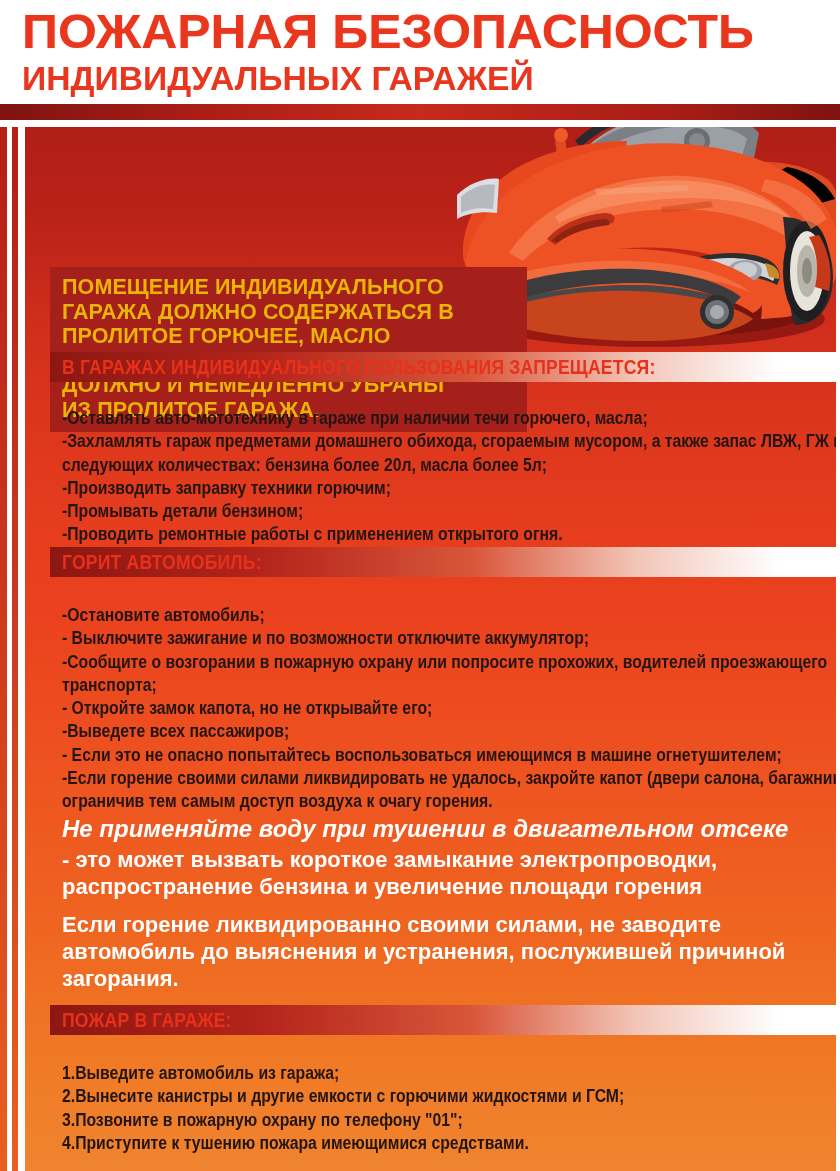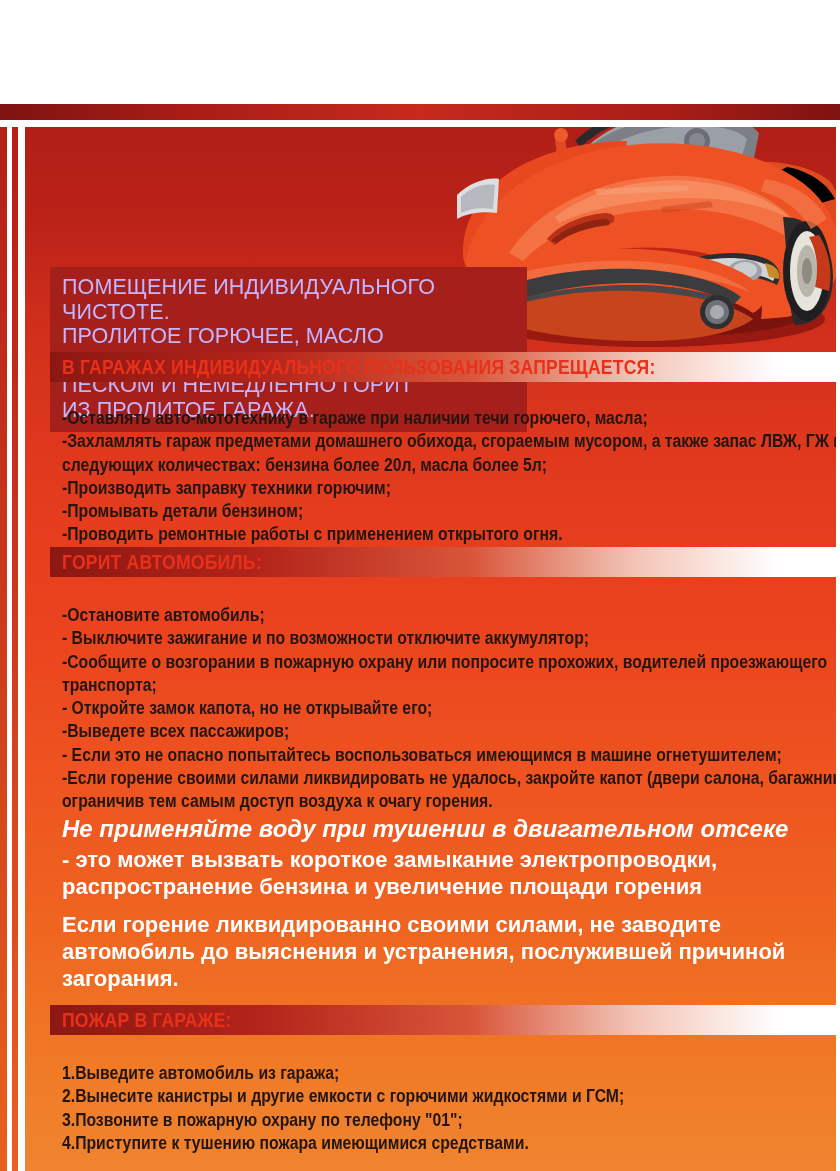--- a/index.html
+++ b/index.html
@@ -115,23 +115,23 @@
     position: absolute;
     left: 25px;
     top: 140px;
     width: 455px;
     padding: 8px 10px 10px 12px;
     background: #a5201a;
     z-index: 3;
   }
   .intro-box p {
     margin: 0;
-    color: #c4b5fd;
+    color: #eab308;
     font-size: 21.5px;
-    font-weight: normal;
+    font-weight: bold;
     line-height: 1.14;
     letter-spacing: 0.1px;
   }
 
   
   .sec-head {
     position: absolute;
     left: 25px;
     width: 811px;
     height: 30px;
@@ -188,20 +188,24 @@
     font-weight: bold;
     line-height: 1.22;
   }
   .wb-normal div { white-space: nowrap; }
 </style>
 </head>
 <body>
 
 <div class="poster">
 
+  <div class="title-zone">
+    <div class="title-main">ПОЖАРНАЯ БЕЗОПАСНОСТЬ</div>
+    <div class="title-sub">ИНДИВИДУАЛЬНЫХ ГАРАЖЕЙ</div>
+  </div>
 
   <div class="title-band"></div>
   <div class="title-band-gap"></div>
 
   <div class="rail rail-a"></div>
   <div class="rail rail-b"></div>
   <div class="rail rail-c"></div>
   <div class="rail rail-d"></div>
   <div class="rail rail-right"></div>
 
@@ -268,24 +272,24 @@
       <ellipse cx="372" cy="204" rx="17" ry="40" fill="#e7e4dc"></ellipse>
       <ellipse cx="372" cy="204" rx="10" ry="26" fill="#b9b5ab"></ellipse>
       <ellipse cx="372" cy="204" rx="5" ry="13" fill="#8d8a82"></ellipse>
 
       <path d="M330 112 C358 116 382 132 392 152 L376 162 C366 144 348 130 326 124 Z" fill="#f4774a" opacity="0.75"></path>
       <path d="M384 168 C394 184 398 204 394 224 L380 220 C384 202 382 184 374 170 Z" fill="#c6381a"></path>
     </svg>
 
     <div class="intro-box">
       <p>ПОМЕЩЕНИЕ ИНДИВИДУАЛЬНОГО</p>
-      <p>ЧИСТОТЕ.</p>
+      <p>ГАРАЖА ДОЛЖНО СОДЕРЖАТЬСЯ В</p>
       <p>ПРОЛИТОЕ ГОРЮЧЕЕ, МАСЛО</p>
       <p>ДОЛЖНЫ МАСЛО ЗАСЫПАНЫ</p>
-      <p>ПЕСКОМ И НЕМЕДЛЕННО ГОРИТ</p>
+      <p>ДОЛЖНО И НЕМЕДЛЕННО УБРАНЫ</p>
       <p>ИЗ ПРОЛИТОЕ ГАРАЖА.</p>
     </div>
 
     <div class="sec-head" style="top:225px;">
       <span>В ГАРАЖАХ ИНДИВИДУАЛЬНОГО ПОЛЬЗОВАНИЯ ЗАПРЕЩАЕТСЯ:</span>
     </div>
 
     <div class="cond-list" style="top:280px;">
       <div>-Оставлять авто-мототехнику в гараже при наличии течи горючего, масла;</div>
       <div>-Захламлять гараж предметами домашнего обихода, сгораемым мусором, а также запас ЛВЖ, ГЖ в</div>

